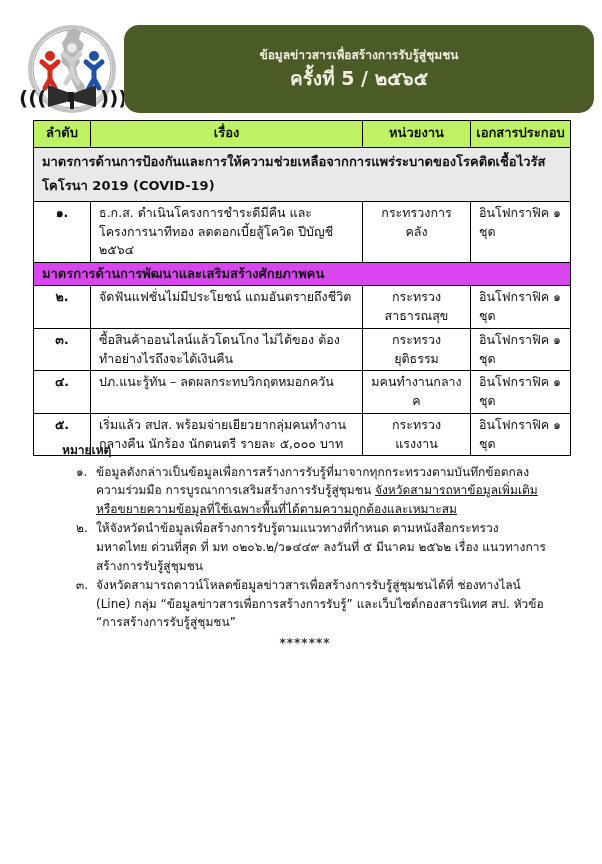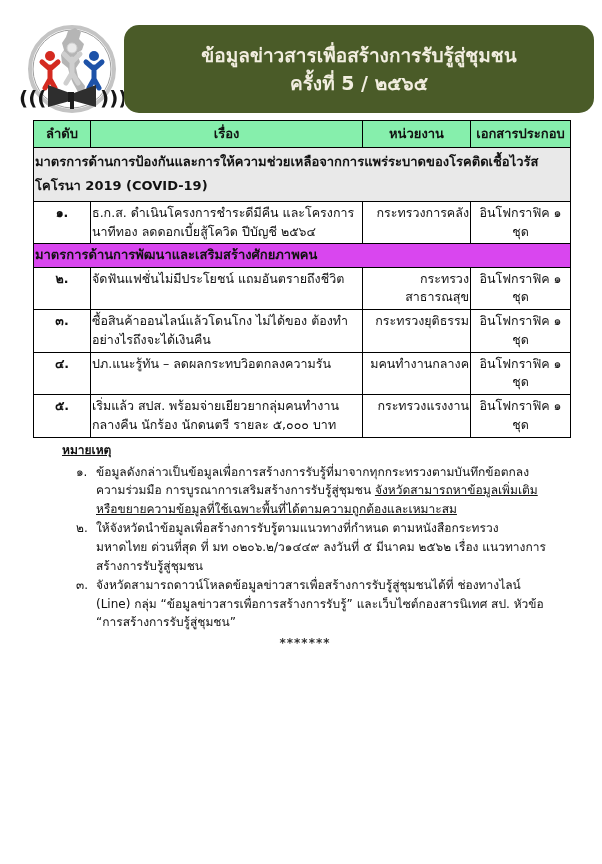--- a/index.html
+++ b/index.html
@@ -12,43 +12,43 @@
 
   
   .header { position:absolute; top:24px; left:18px; width:578px; height:90px; display:flex; align-items:center; }
   .logo-wrap { width:106px; height:96px; flex:0 0 auto; margin-top:4px; }
   .logo-svg { width:106px; height:96px; display:block; }
   .banner {
     margin-left:0px; width:470px; height:88px; background:#4a5b28;
     border-radius:15px; color:#f2eee0; display:flex; flex-direction:column;
     align-items:center; justify-content:center; text-align:center;
   }
-  .banner .t1 { font-size:19px; font-weight:bold; line-height:1.5; }
+  .banner .t1 { font-size:12px; font-weight:bold; line-height:1.5; }
   .banner .t2 { font-size:19px; font-weight:bold; line-height:1.5; }
 
   
   table.main {
     position:absolute; top:120px; left:33px; width:537px;
     border-collapse:collapse; table-layout:fixed;
     font-size:12.5px; line-height:1.5;
   }
-  table.main th, table.main td { border:1px solid #000; padding:2px 1px; }
+  table.main th, table.main td { border:1px solid #000; padding:2px 8px; }
   table.main th {
-    background:#86efac; font-weight:bold; text-align:center;
-    font-size:13px; padding:3px 2px;
+    background:#bef264; font-weight:bold; text-align:center;
+    font-size:13px; padding:3px 2px;font-family:Liberation Mono, monospace;
   }
   td.sec {
     font-weight:bold; font-size:13px; padding:4px 8px; line-height:1.9;
   }
   td.sec.light { background:#e9e9e9; }
   td.sec.mid   { background:#d946ef; line-height:1.4; }
   td.no   { text-align:center; vertical-align:top; font-weight:bold; }
   td.subj { vertical-align:top; }
-  td.agen { text-align:right; vertical-align:top; }
-  td.docs { text-align:center; vertical-align:top; }
+  td.agen { text-align:center; vertical-align:top; }
+  td.docs { vertical-align:top; }
 
   
   .notes { position:absolute; top:425px; left:62px; width:486px; font-size:12px; line-height:1.55; }
   .notes-heading { font-weight:bold; text-decoration:underline; margin-bottom:3px;margin-top:16px; }
   .note-items { margin-left:14px; }
   .note-item { display:flex; margin-bottom:1px; }
   .note-no { flex:0 0 20px; }
   .note-text { flex:1; }
   .u { text-decoration:underline; }
 
@@ -133,21 +133,21 @@
       <td class="docs">อินโฟกราฟิค ๑ ชุด</td>
     </tr>
     <tr>
       <td class="no">๓.</td>
       <td class="subj">ซื้อสินค้าออนไลน์แล้วโดนโกง ไม่ได้ของ ต้องทำอย่างไรถึงจะได้เงินคืน</td>
       <td class="agen">กระทรวงยุติธรรม</td>
       <td class="docs">อินโฟกราฟิค ๑ ชุด</td>
     </tr>
     <tr>
       <td class="no">๔.</td>
-      <td class="subj">ปภ.แนะรู้ทัน – ลดผลกระทบวิอตกลงความรัน</td>
+      <td class="subj">ปภ.แนะรู้ทัน – ลดผลกระทบวิกฤตหมอกควัน</td>
       <td class="agen">มคนทำงานกลางค</td>
       <td class="docs">อินโฟกราฟิค ๑ ชุด</td>
     </tr>
     <tr>
       <td class="no">๕.</td>
       <td class="subj">เริ่มแล้ว สปส. พร้อมจ่ายเยียวยากลุ่มคนทำงานกลางคืน นักร้อง นักดนตรี รายละ ๕,๐๐๐ บาท</td>
       <td class="agen">กระทรวงแรงงาน</td>
       <td class="docs">อินโฟกราฟิค ๑ ชุด</td>
     </tr>
   </tbody>

